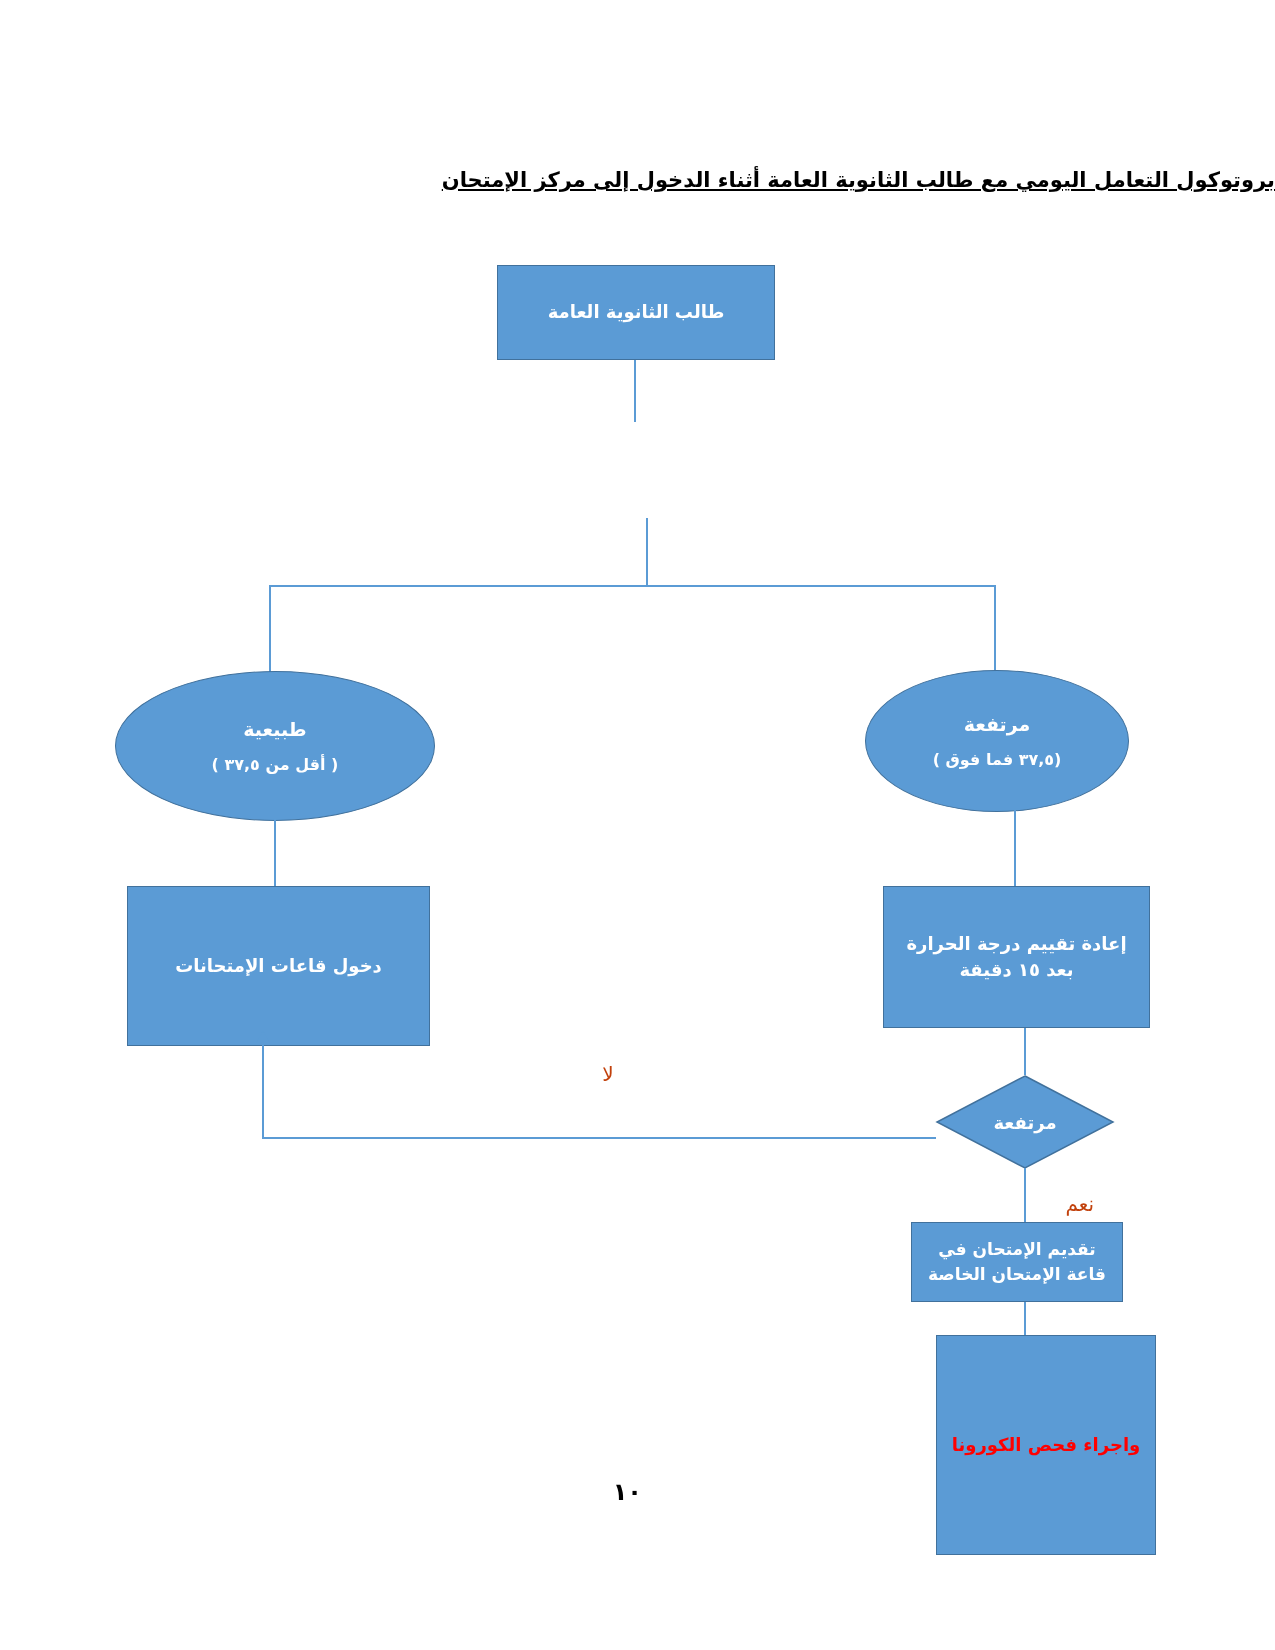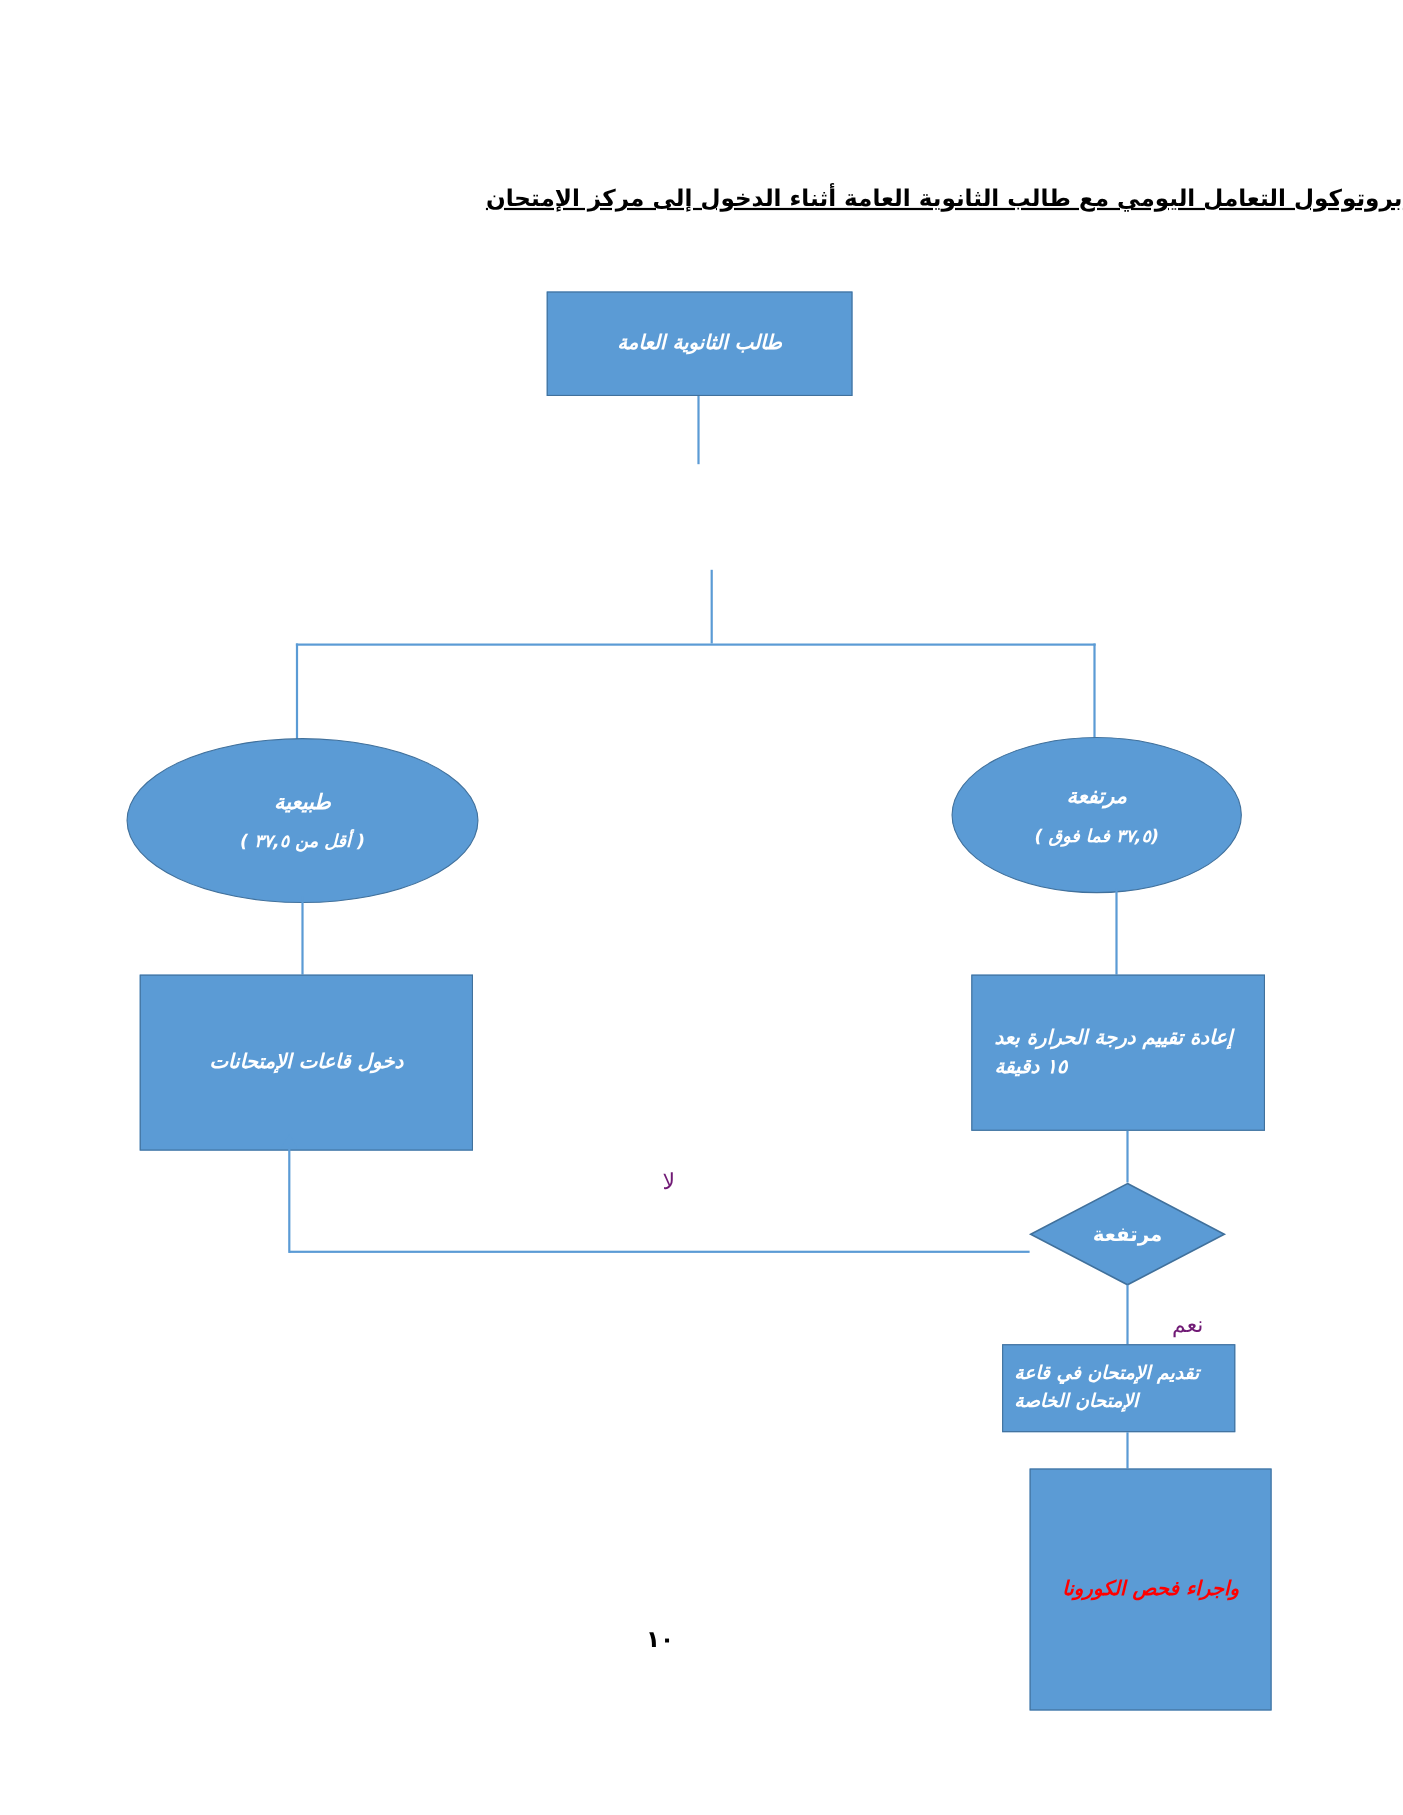--- a/index.html
+++ b/index.html
@@ -26,54 +26,53 @@
     text-decoration:underline;
   }
   .shape{
     position:absolute;
     background:var(--shape-fill);
     border:1.5px solid var(--shape-border);
     color:var(--text-on-shape);
     font-weight:bold;
     display:flex;flex-direction:column;
     align-items:center;justify-content:center;
-    text-align:left;direction:rtl;
+    text-align:center;direction:rtl;
     box-sizing:border-box;
     line-height:1.45;
-    font-style:italic;
   }
   .ellipse{border-radius:50%;}
   .shape .label{font-size:18px;}
   .shape .sublabel{font-size:16px;margin-top:10px;}
   .red{color:var(--red-text);}
   .line{position:absolute;background:var(--connector);}
   .vline{width:2px;}
   .hline{height:2px;}
   .arrow-up{
     position:absolute;width:0;height:0;
     border-left:7px solid transparent;
     border-right:7px solid transparent;
     border-bottom:12px solid var(--connector);
   }
   .flow-label{
     position:absolute;direction:rtl;
-    color:#701a75;font-size:20px;font-weight:normal;
+    color:#c2410c;font-size:20px;font-weight:normal;
     text-align:center;
   }
   .diamond-wrap{position:absolute;}
   .diamond-wrap svg{display:block;}
   .diamond-wrap polygon{fill:var(--shape-fill);stroke:var(--shape-border);stroke-width:1.5;}
   .diamond-label{
     position:absolute;left:0;top:0;width:100%;height:100%;
     display:flex;align-items:center;justify-content:center;
     color:var(--text-on-shape);font-weight:bold;font-size:18px;direction:rtl;
   }
   .page-number{
     position:absolute;left:558px;top:1478px;width:84px;
-    text-align:center;font-size:21px;color:#000000;font-weight:bold;
+    text-align:right;font-size:24px;color:#000000;font-weight:bold;
   }
 </style>
 </head>
 <body>
 
 <div class="page">
 
   <div class="doc-title">بروتوكول التعامل اليومي مع طالب الثانوية العامة أثناء الدخول إلى مركز الإمتحان</div>
 
   <div class="shape" style="left:497px;top:265px;width:278px;height:95px;">

